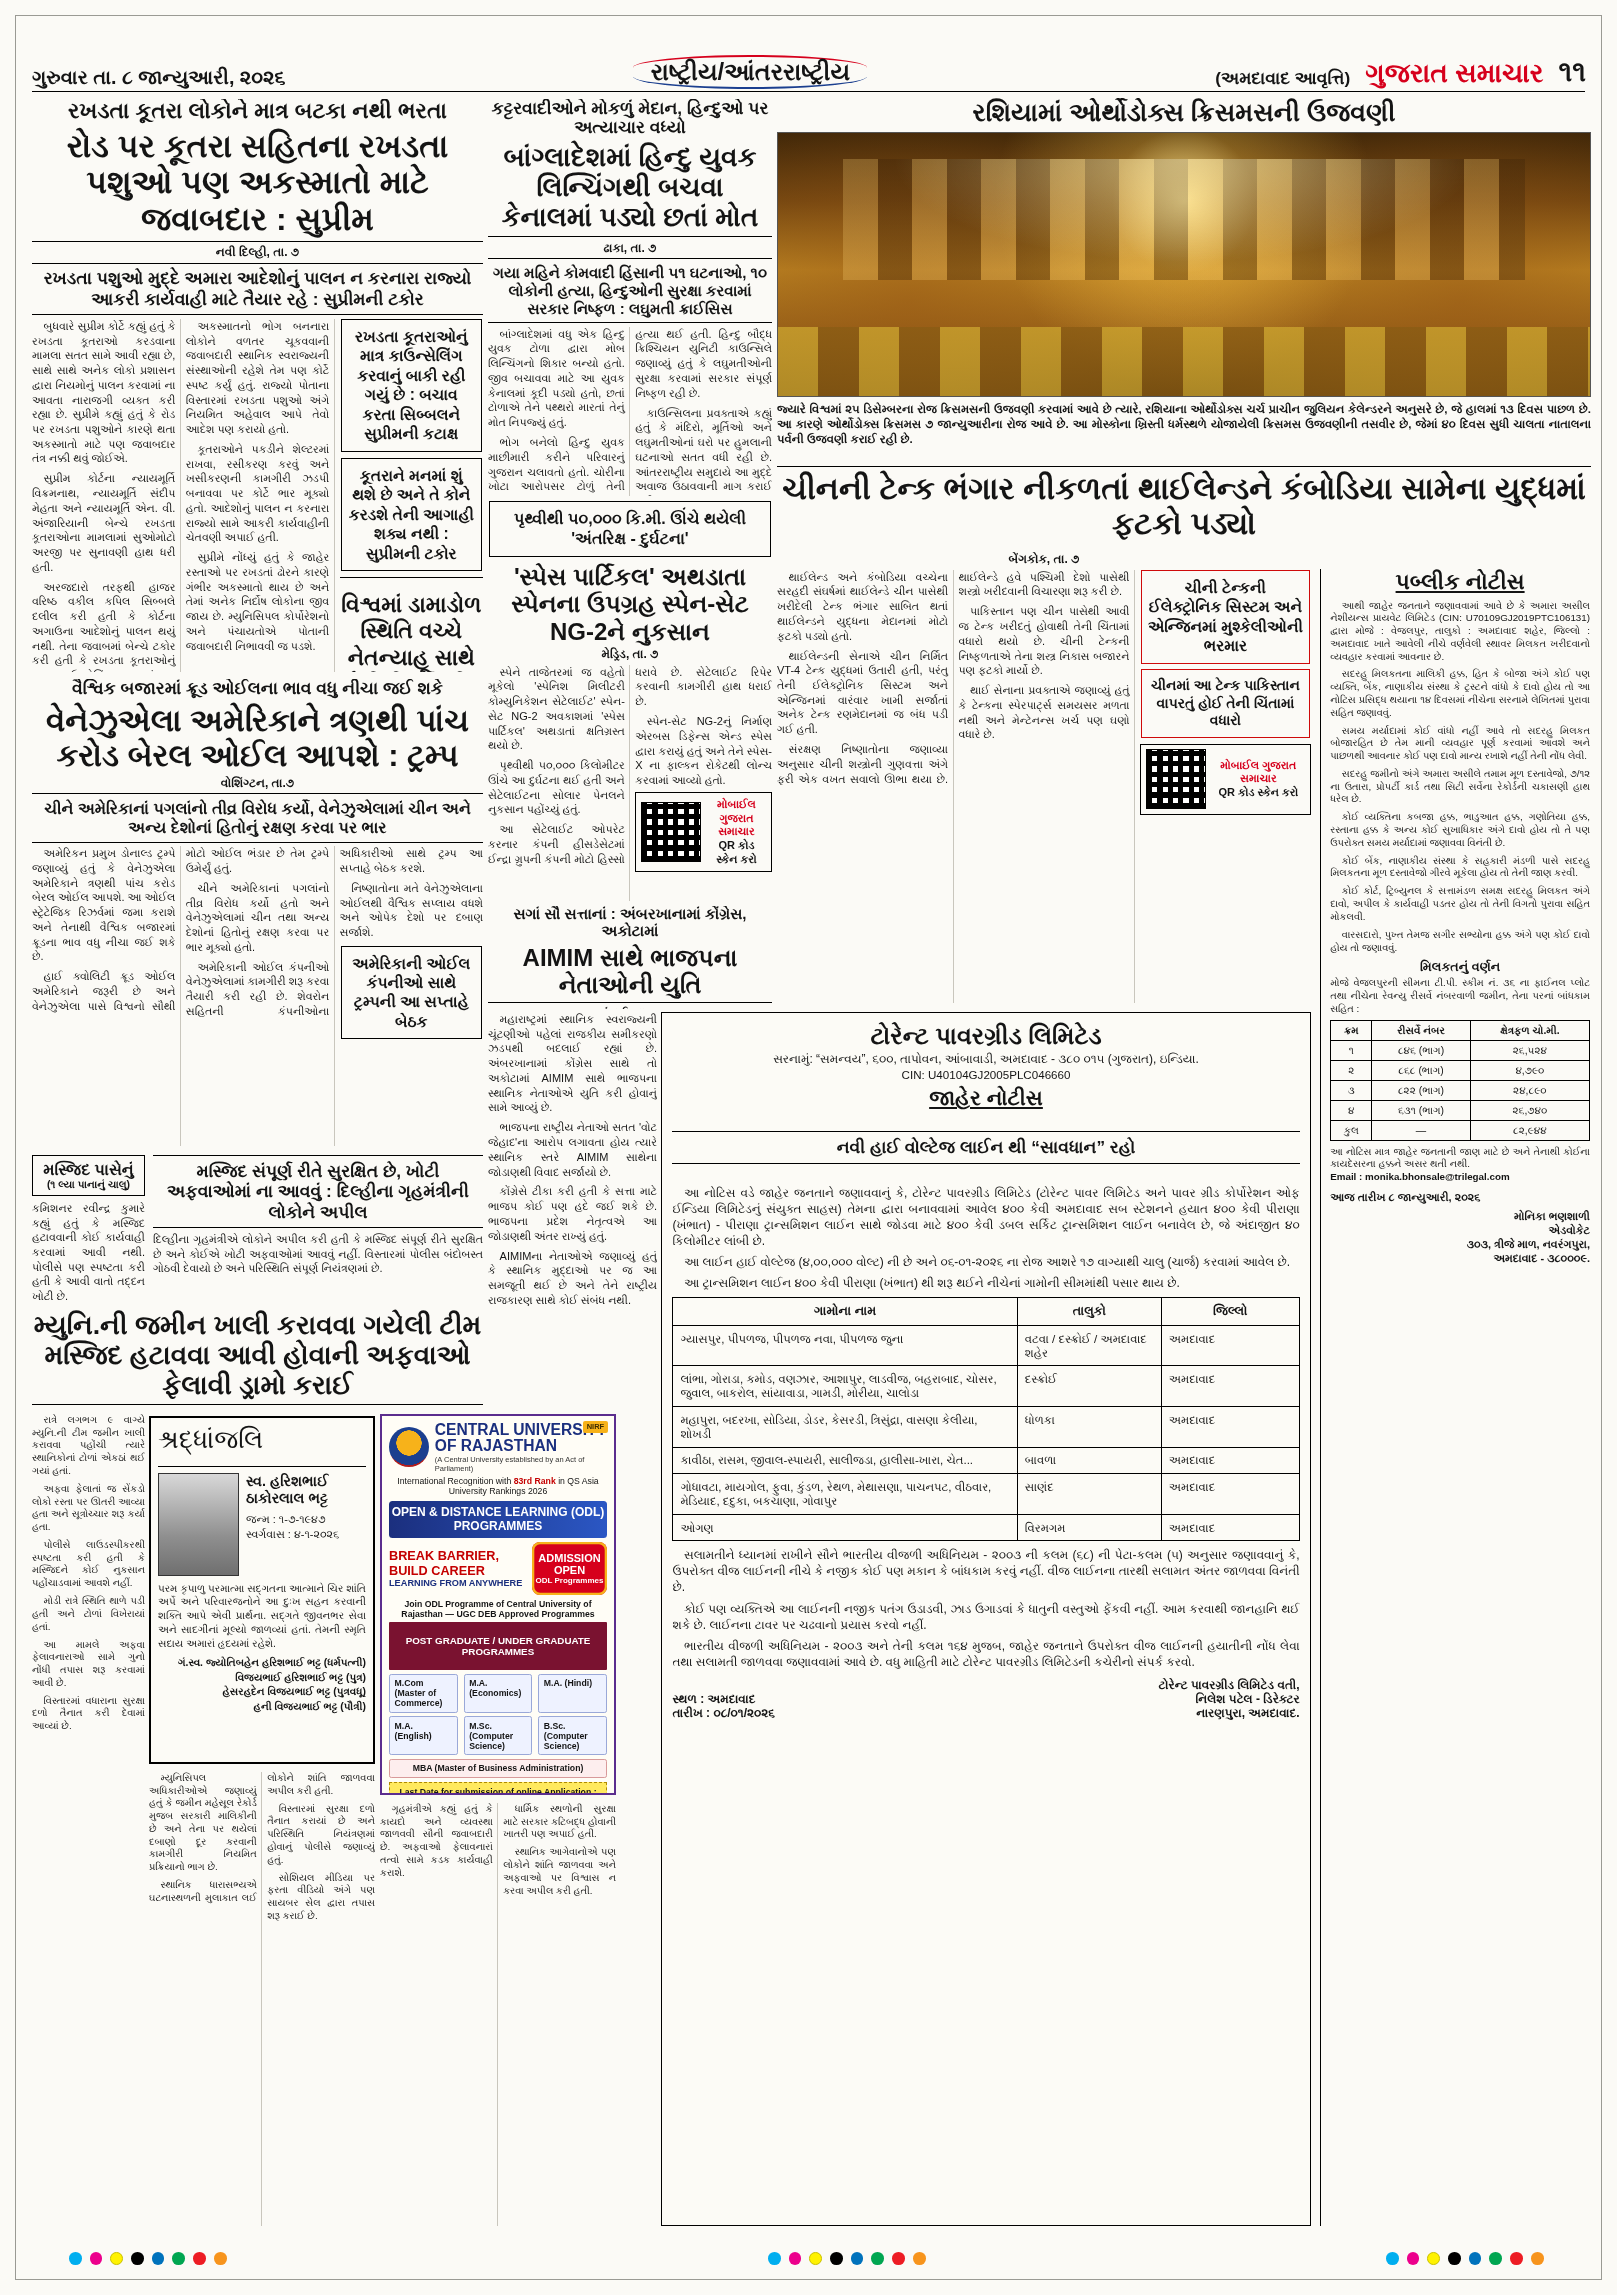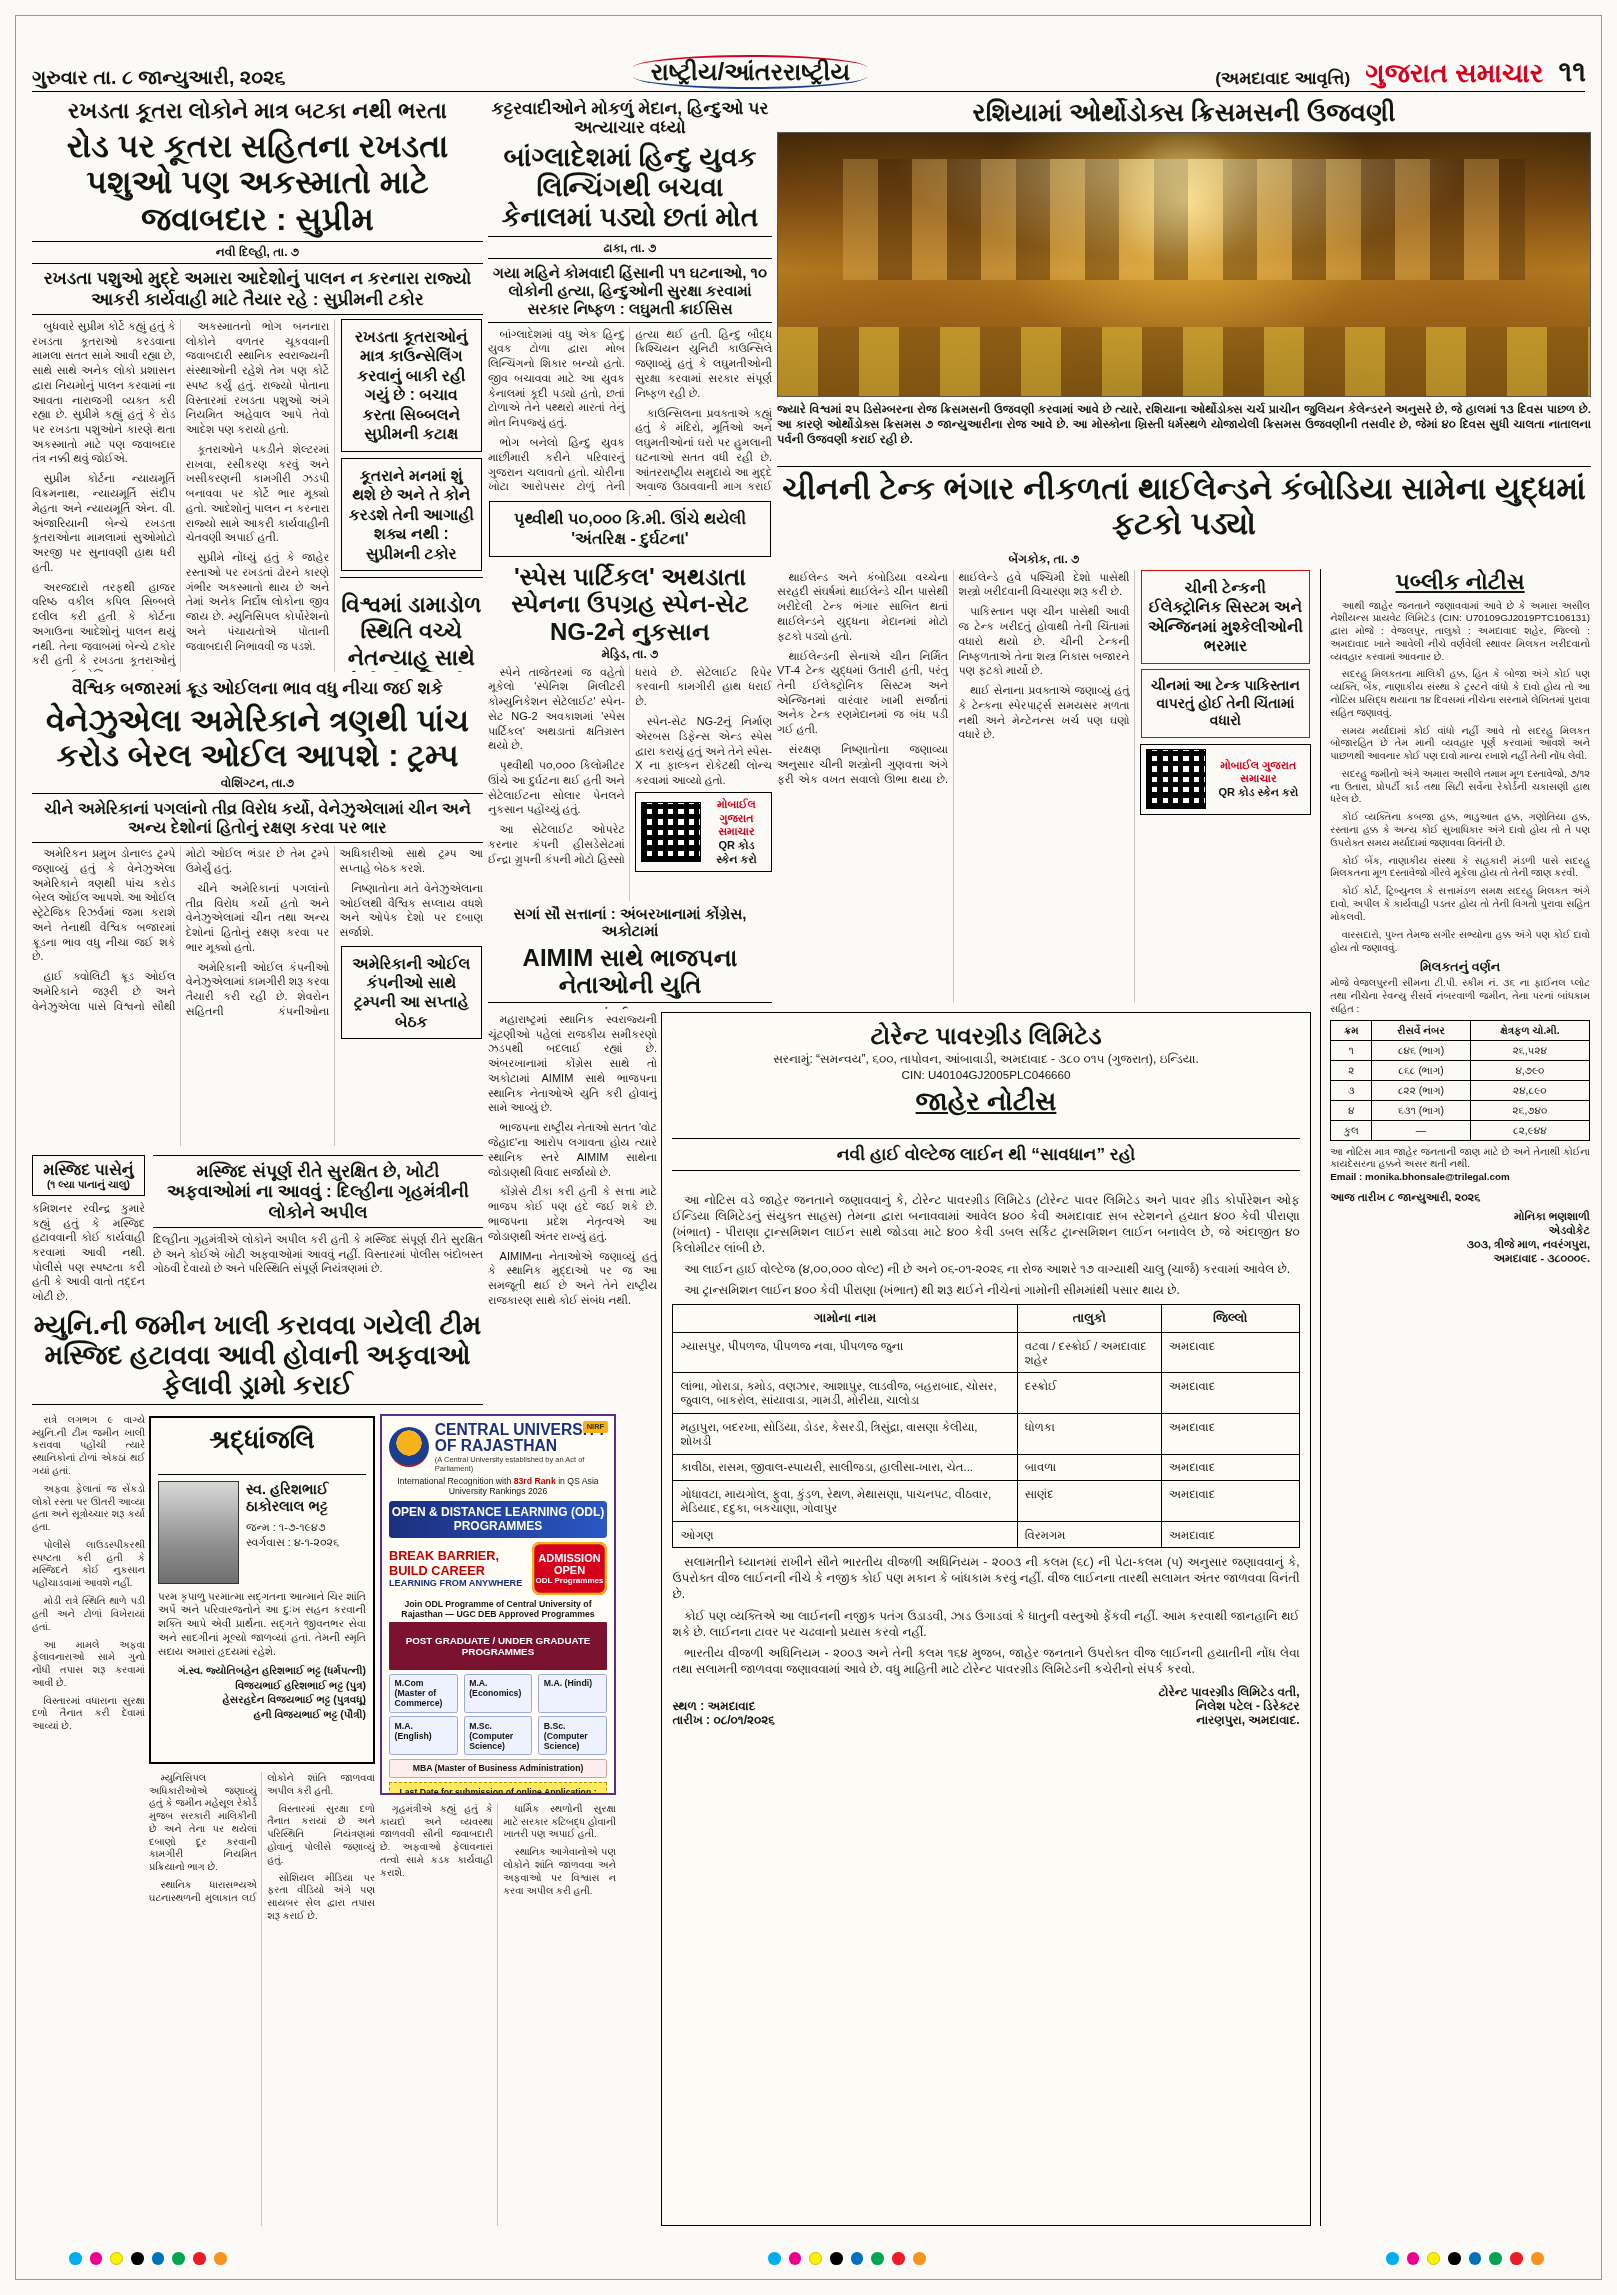--- a/index.html
+++ b/index.html
@@ -65,39 +65,39 @@
      repeating-linear-gradient(0deg,#000 0 5.2px,transparent 5.2px 10.4px),
      repeating-linear-gradient(90deg,#000 0 5.2px,#fff 5.2px 10.4px)}
   .qrtext{font-size:11px;font-weight:bold;line-height:1.25;text-align:center}
   .qrtext .red{color:#d6001c}
 
   
   .notice{border:1.7px solid #000;padding:9.2px 10.4px;height:100%;background:#fcfbf6}
   .notice-title{font-size:24px;font-weight:bold;text-align:center}
   .notice-addr{font-size:12px;text-align:center;margin-top:2.3px}
   .notice-cin{font-size:11.6px;text-align:center;margin-top:1.2px}
-  .notice-bar{font-size:26px;font-weight:bold;text-align:center;text-decoration:underline;margin:5.8px 0 2.3px}
+  .notice-bar{font-size:21px;font-weight:bold;text-align:center;text-decoration:underline;margin:5.8px 0 2.3px}
   .notice-warn{font-size:17.3px;font-weight:bold;text-align:center;border-top:1.2px solid #000;border-bottom:1.2px solid #000;padding:4.6px 0;margin:21px 0}
   .ntable{width:100%;border-collapse:collapse;margin:5.8px 0;font-size:11.6px}
   .ntable th,.ntable td{border:1.2px solid #000;padding:5.8px 7px;vertical-align:top;text-align:left}
   .ntable th{text-align:center;font-size:12.7px}
   .sig-row{display:flex;justify-content:space-between;align-items:flex-end;margin-top:8px;font-size:12px;font-weight:bold}
   .sig-right{text-align:right}
 
   
   .pn-title{font-size:22px;font-weight:bold;text-align:center;text-decoration:underline;margin-bottom:4.6px}
   .pn-sub{font-size:12.7px;font-weight:bold;text-align:center;margin:5.8px 0 2.3px}
   .pntable{width:100%;border-collapse:collapse;margin:4.6px 0;font-size:10.4px}
   .pntable th,.pntable td{border:0.9px solid #000;padding:3.5px;text-align:center}
   .pn-date{font-size:11px;font-weight:bold;margin-top:7px}
   .pn-sig{text-align:right;font-size:11px;font-weight:bold;line-height:1.3;margin-top:4.6px}
 
   
   .obit{border:2.9px double #000;padding:7px;height:100%;background:#fcfbf6}
-  .obit-title{font-size:25.4px;font-weight:bold;text-align:center;border-bottom:1.2px solid #000;padding-bottom:19px;margin-bottom:5.8px}
+  .obit-title{font-size:25.4px;font-weight:normal;text-align:left;border-bottom:1.2px solid #000;padding-bottom:11px;margin-bottom:5.8px}
   .obit-row{display:flex;gap:7px}
   .obit-photo{width:81px;height:103px;flex:0 0 auto;border:0.6px solid #333;
     background:linear-gradient(180deg,#d8d8d8 0%,#b5b5b5 30%,#8f8f8f 62%,#6f6f6f 100%),
     radial-gradient(circle at 50% 30%, #e8e8e8, #9a9a9a)}
   .obit-name{font-size:14.4px;font-weight:bold;line-height:1.2}
   .obit-dates{font-size:11px;font-weight:normal;margin-top:4.6px;line-height:1.4}
   .obit-body{font-size:10.4px;line-height:1.32;text-align:justify;margin-top:5.8px}
   .obit-family{margin-top:5.8px;font-size:10.4px;font-weight:bold;text-align:right;line-height:1.4}
 
   

